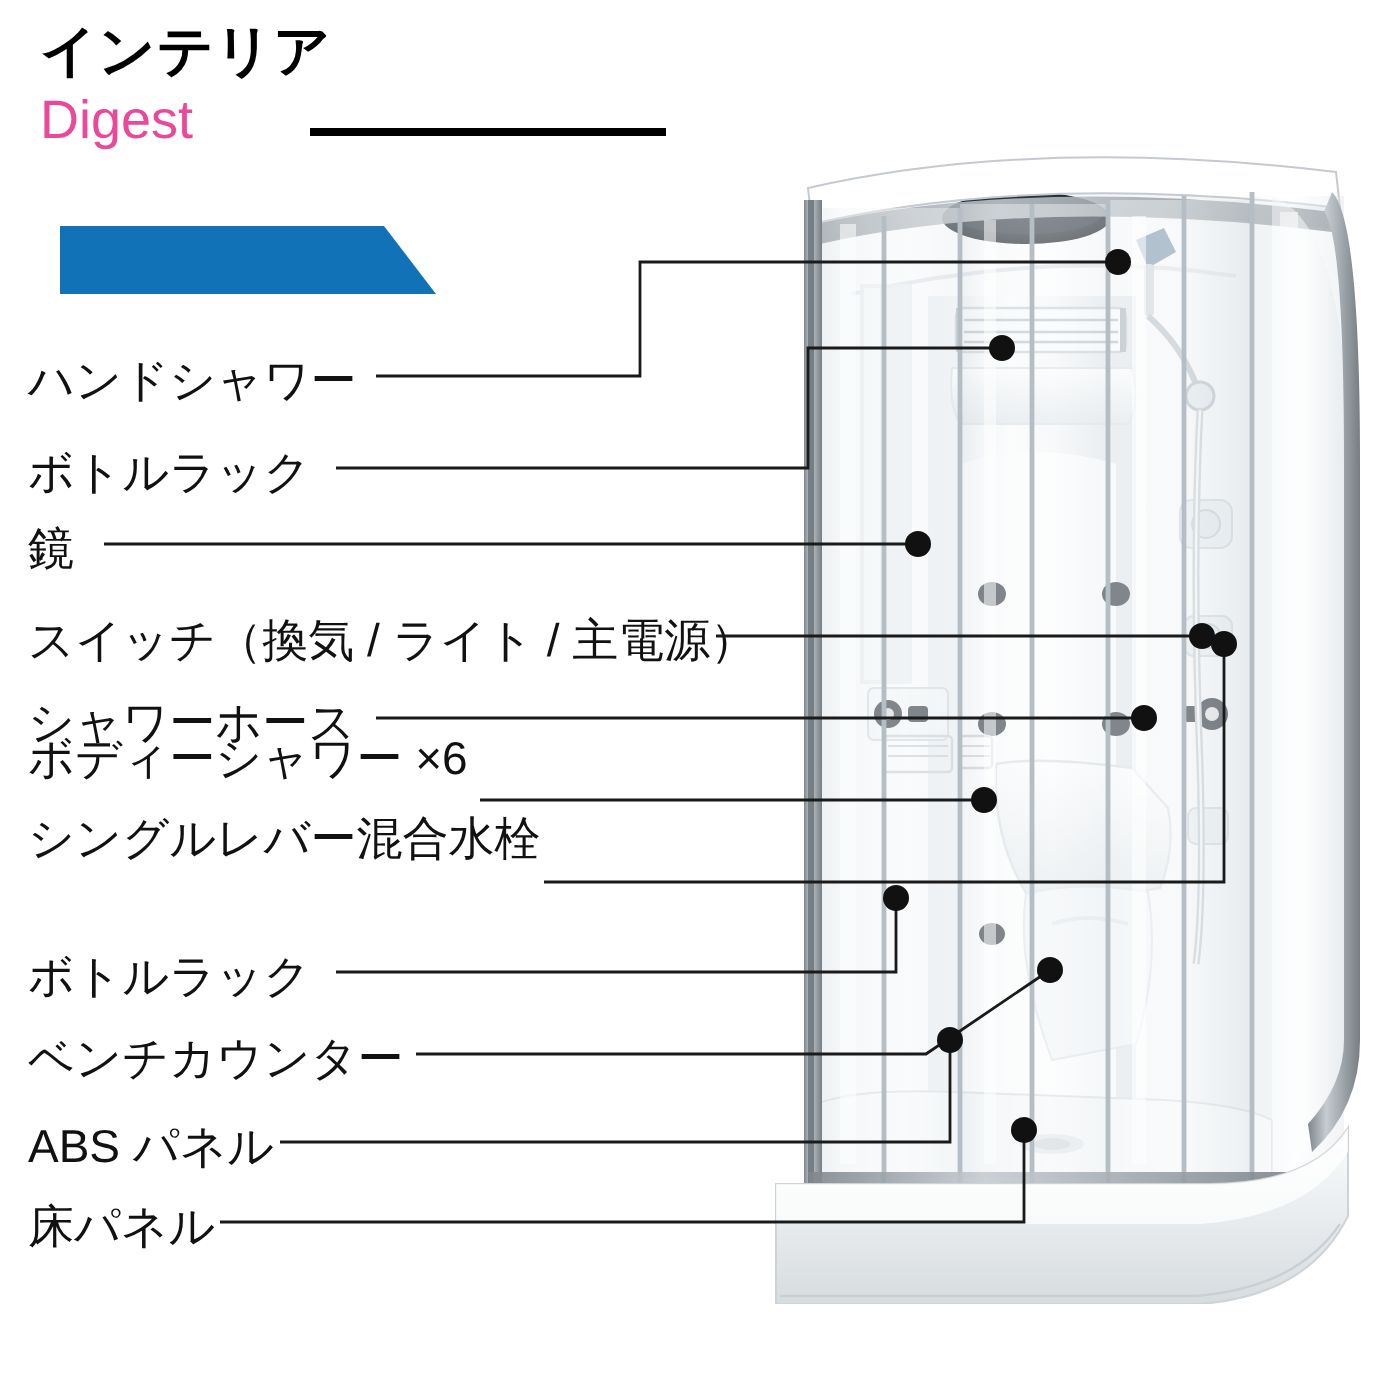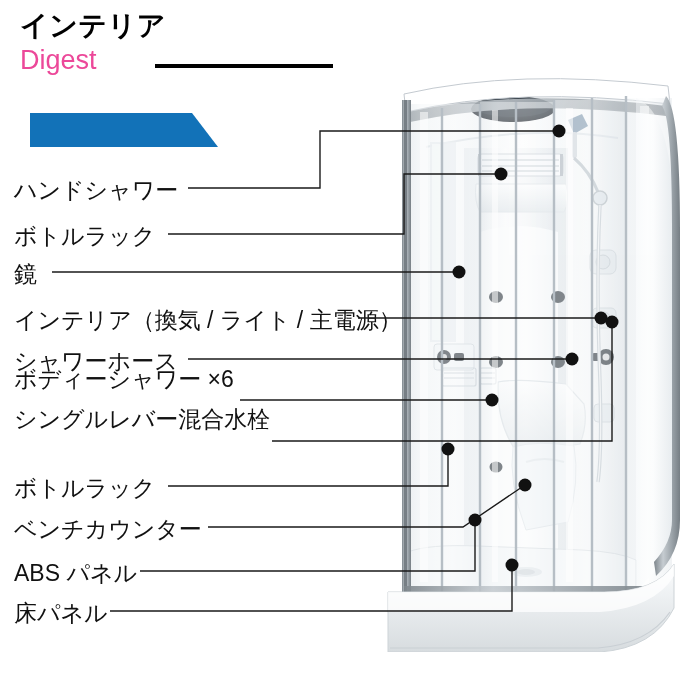--- a/index.html
+++ b/index.html
@@ -283,21 +283,21 @@
 
     <path d="M20,540 L236,540 Q288,540 306,512 L306,556 Q286,596 232,600 L20,600 Z" fill="url(#gTray)" stroke="#cdd3d7" stroke-width="1"></path>
     <path d="M20,540 L236,540 Q288,540 306,512 L306,524 Q286,556 232,560 L20,560 Z" fill="#ffffff" opacity="0.75"></path>
     <path d="M22,596 L230,596 Q280,592 302,560" fill="none" stroke="#c9cfd4" stroke-width="1.2"></path>
   </svg>
 
   <div id="labels">
       <div class="callout-label" style="top: 179px;">ハンドシャワー</div>
       <div class="callout-label" style="top: 225px;">ボトルラック</div>
       <div class="callout-label" style="top: 263px;">鏡</div>
-      <div class="callout-label" style="top: 309px;">インテリア（換気 / ライト / 主電源）</div>
+      <div class="callout-label" style="top: 309px;">スイッチ（換気 / ライト / 主電源）</div>
       <div class="callout-label" style="top: 350px;">シャワーホース</div>
       <div class="callout-label" style="top: 368px; text-align: center;">ボディーシャワー ×6</div>
       <div class="callout-label" style="top: 408px;">シングルレバー混合水栓</div>
       <div class="callout-label" style="top: 477px;">ボトルラック</div>
       <div class="callout-label" style="top: 518px;">ベンチカウンター</div>
       <div class="callout-label" style="top: 562px;">ABS パネル</div>
       <div class="callout-label" style="top: 602px; text-align: right;">床パネル</div>
     </div>
 
   <svg id="leaders" viewBox="0 0 700 700" aria-hidden="true">

